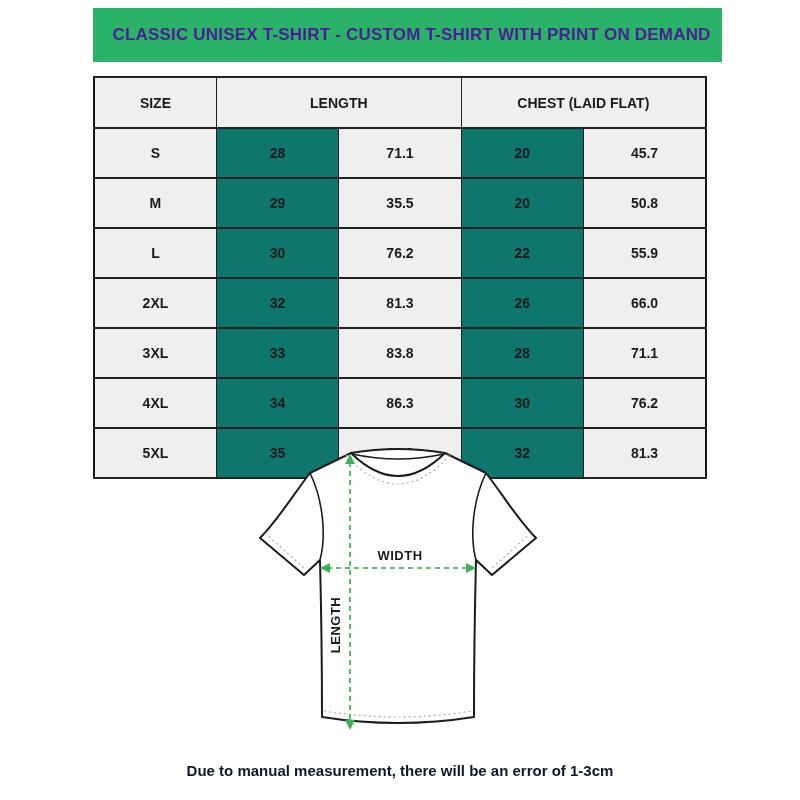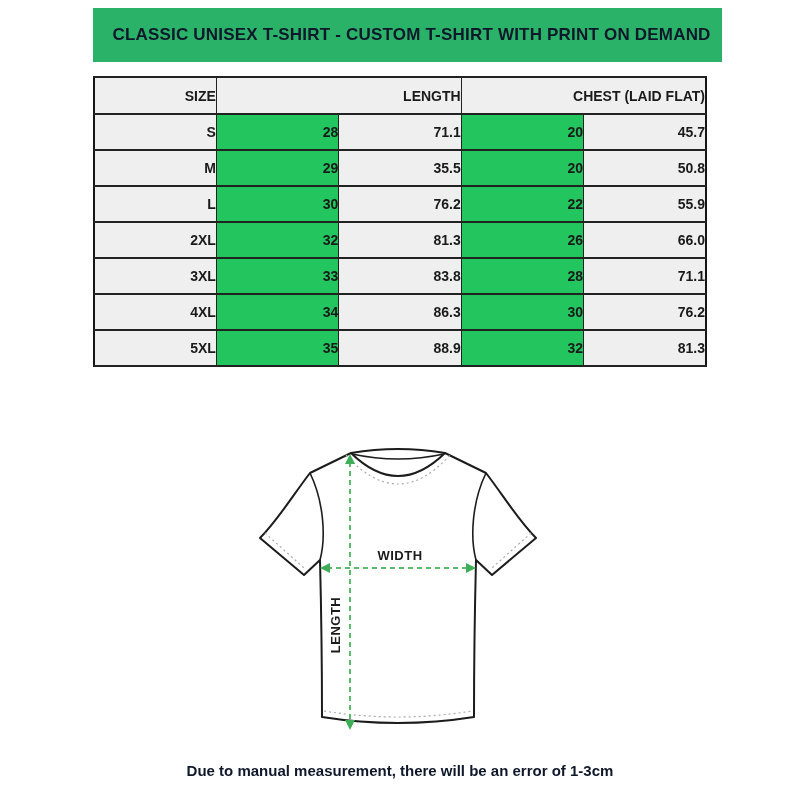--- a/index.html
+++ b/index.html
@@ -5,38 +5,38 @@
   html,body{margin:0;padding:0;background:#fff;}
   .page{
     position:relative;width:800px;height:800px;background:#ffffff;overflow:hidden;
     font-family:"Liberation Sans","DejaVu Sans",sans-serif;
   }
   .banner{
     position:absolute;left:93px;top:8px;width:629px;height:54px;
     background:#2ab368;display:flex;align-items:center;justify-content:center;
   }
   .banner-title{
-    color:#0f172a;font-weight:bold;font-size:17px;letter-spacing:.2px;white-space:nowrap;margin-left:8px;
+    color:#4c1d95;font-weight:bold;font-size:17px;letter-spacing:.2px;white-space:nowrap;margin-left:8px;
   }
   table.size-table{
     position:absolute;left:93px;top:76px;width:614px;
     border-collapse:collapse;table-layout:fixed;
     border:2px solid #151515;
   }
   .size-table th,.size-table td{
     border:1px solid #222222;
     border-top-width:2px;border-bottom-width:2px;
-    text-align:right;vertical-align:middle;
+    text-align:center;vertical-align:middle;
     font-size:14px;font-weight:bold;color:#1a1a1a;
-    padding:0;
+    padding:7px;
   }
   .size-table th{height:35px;background:#efefef;}
   .size-table td{height:34px;}
   .cell-gray{background:#efefef;}
-  .cell-white{background:#22c55e;}
+  .cell-white{background:#0f766e;}
   .shirt-wrap{position:absolute;left:248px;top:440px;width:300px;height:310px;}
   .footer-note{
     position:absolute;left:0;top:762px;width:800px;text-align:center;
     color:#0f172a;font-size:15px;font-weight:bold;
   }
   .diagram-label{
     font-family:"Liberation Sans","DejaVu Sans",sans-serif;
     font-size:13px;font-weight:bold;fill:#1c1c1c;letter-spacing:.5px;
   }
 </style>

